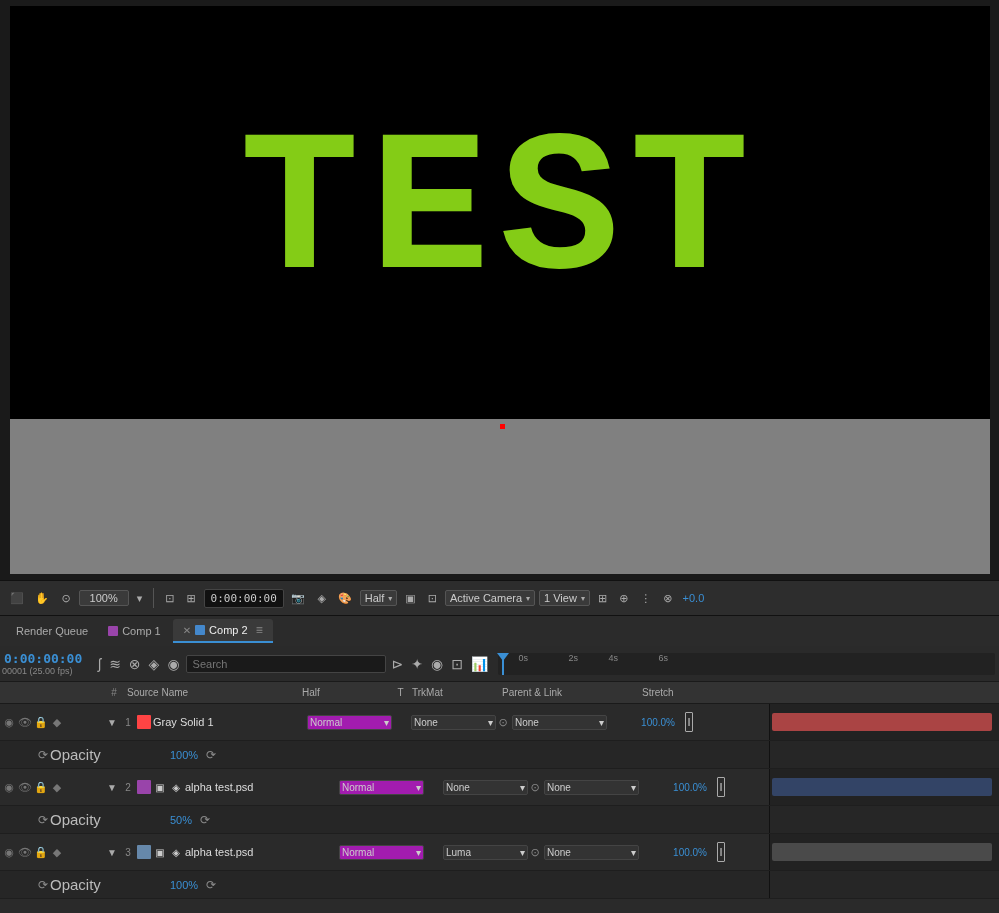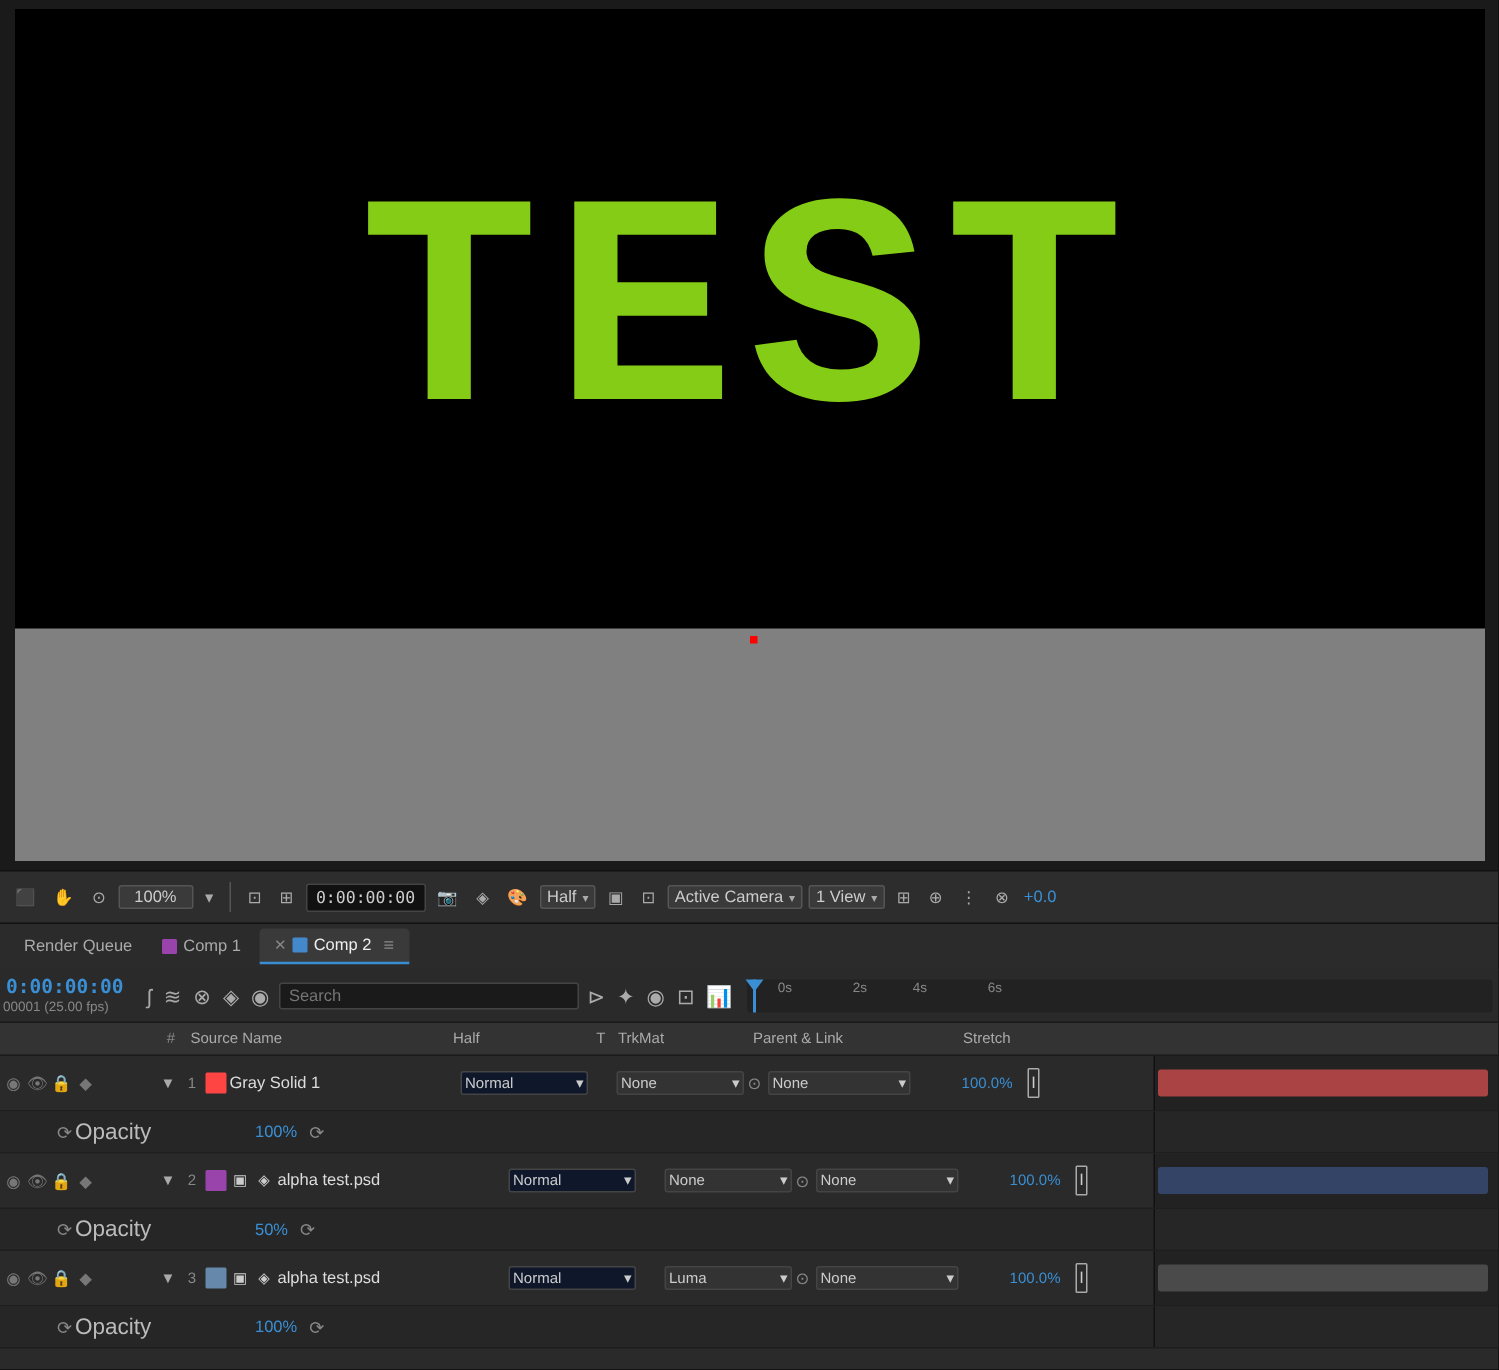--- a/index.html
+++ b/index.html
@@ -405,21 +405,21 @@
       width: 150px;
       color: #ddd;
       font-size: 11px;
       white-space: nowrap;
       overflow: hidden;
       text-overflow: ellipsis;
     }
 
     .layer-mode-dropdown {
       width: 85px;
-      background: #0f172a;
+      background: #a21caf;
       border: 1px solid #444;
       color: #ccc;
       font-size: 10px;
       padding: 1px 2px;
       border-radius: 2px;
       display: flex;
       align-items: center;
       justify-content: space-between;
       cursor: pointer;
       margin-left: 4px;

